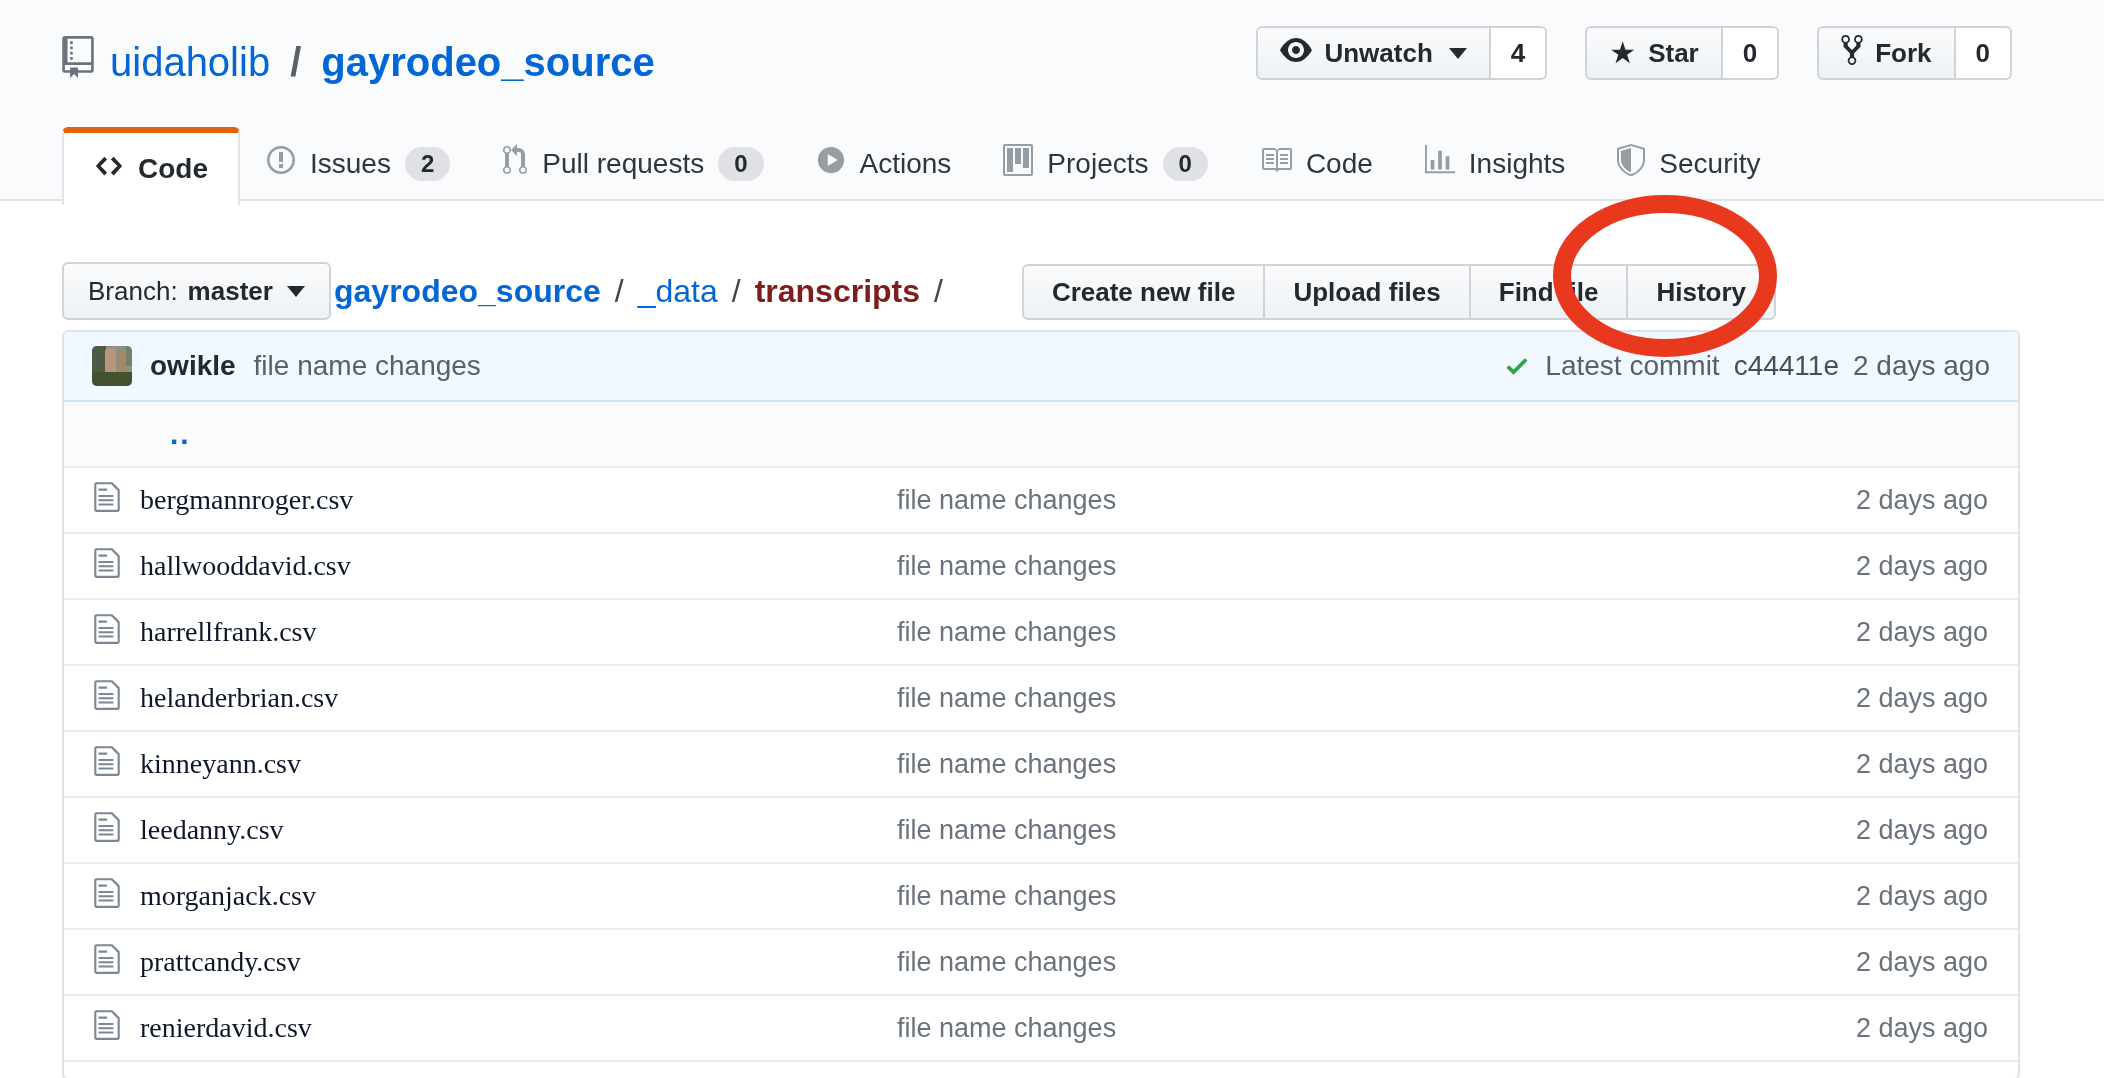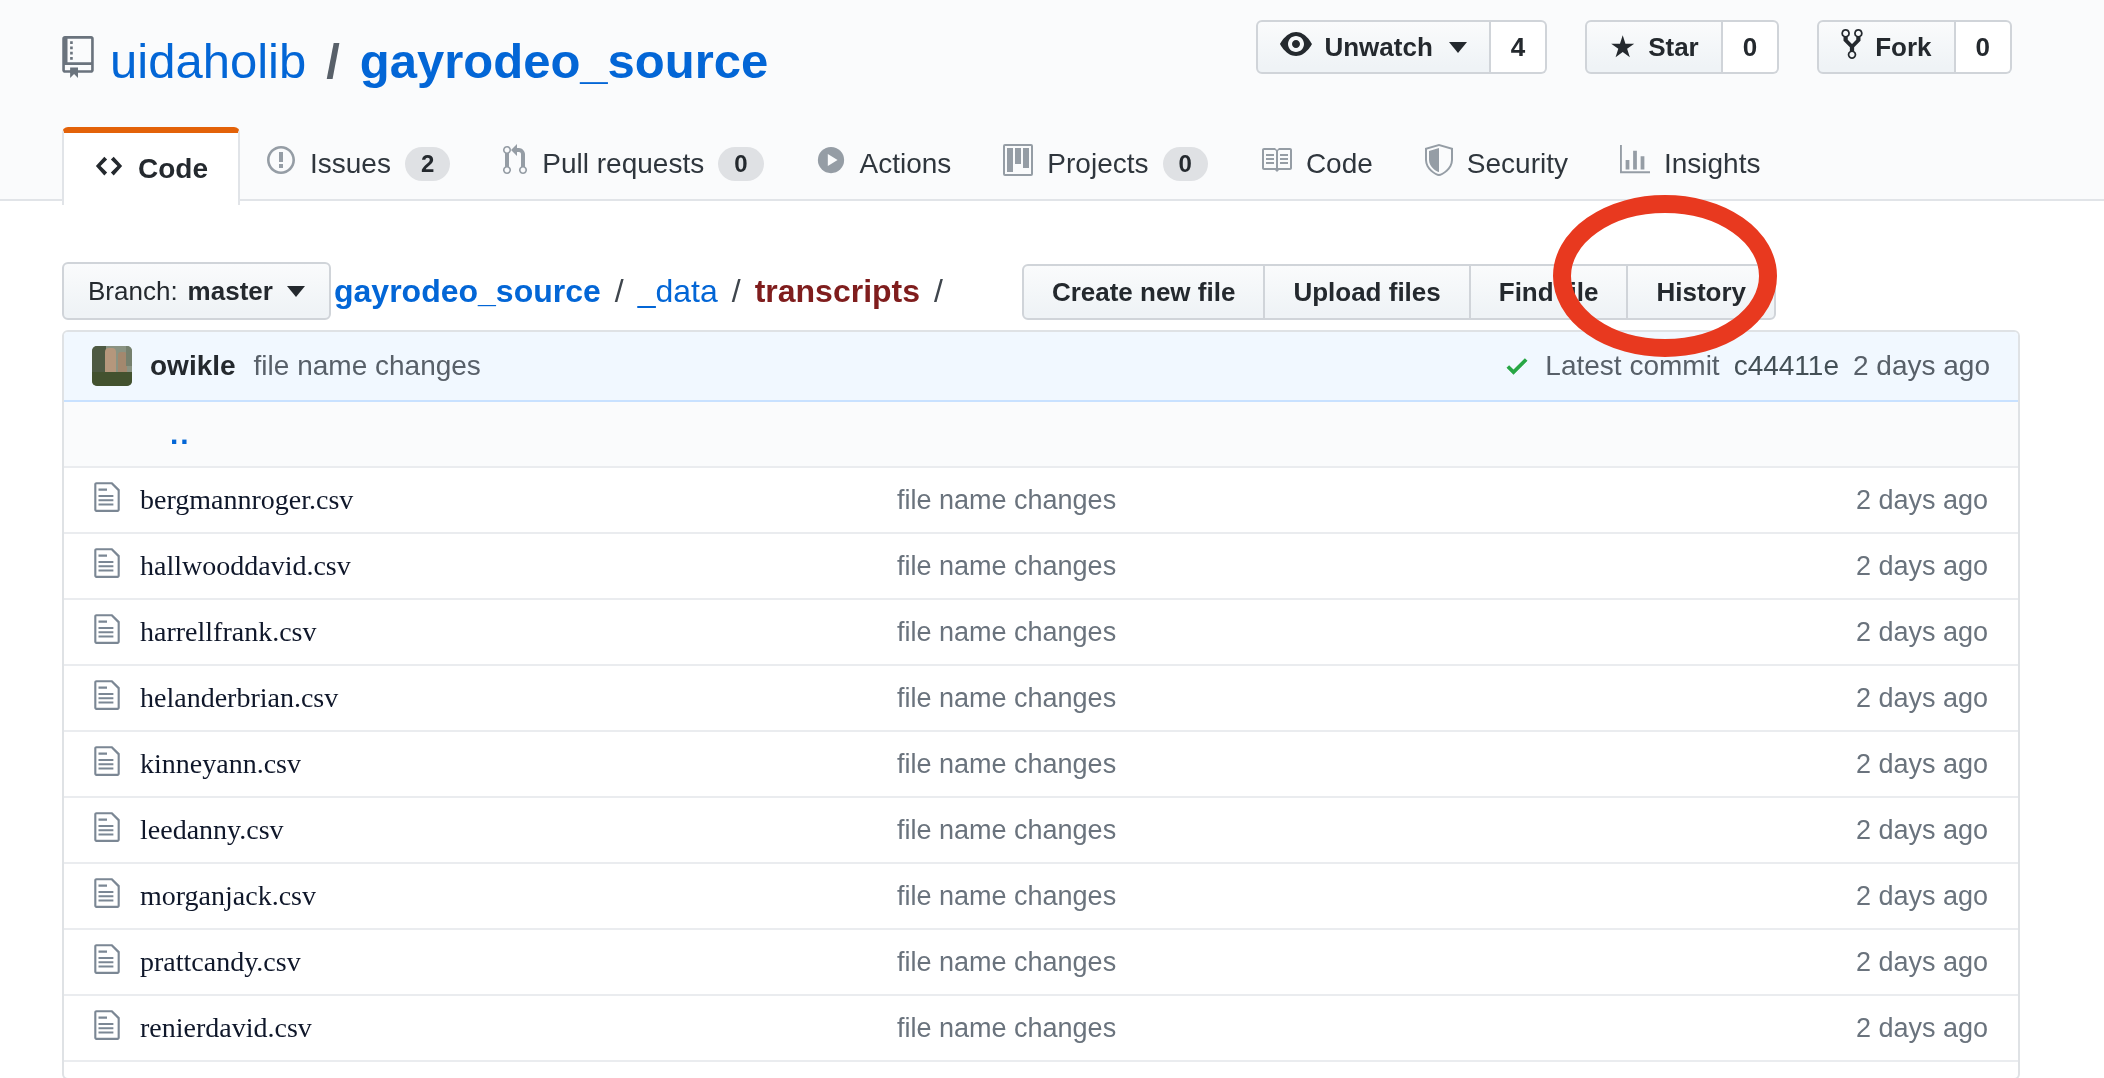--- a/index.html
+++ b/index.html
@@ -15,30 +15,30 @@
 
   
   .pagehead {
     position: absolute; left: 0; top: 0; width: 2104px; height: 201px;
     background: #fafbfc;
     border-bottom: 2px solid #e1e4e8;
   }
   .repo-title {
     position: absolute; left: 62px; top: 36px;
     display: flex; align-items: center; gap: 16px;
-    font-size: 49px; line-height: 48px;
+    font-size: 40px; line-height: 48px;
   }
   .repo-title svg { color: #6a737d; }
   .repo-title .owner { color: #0366d6; font-weight: 400; }
   .repo-title .slash { color: #586069; padding: 0 4px; }
   .repo-title .repo  { color: #0366d6; font-weight: 700; }
 
   
   .header-actions {
-    position: absolute; top: 20px; right: 92px;
+    position: absolute; top: 26px; right: 92px;
     display: flex; gap: 38px;
   }
   .action-group { display: flex; }
   .btn-social {
     height: 54px; display: flex; align-items: center; gap: 12px;
     padding: 0 22px;
     font-size: 26px; font-weight: 700; color: #24292e;
     background: linear-gradient(-180deg, #fafbfc, #eff3f6 90%);
     border: 2px solid #d0d4d9; border-radius: 6px 0 0 6px;
   }
@@ -271,33 +271,33 @@
     <a class="reponav-item">
       <span>
         <svg width="32" height="32" viewBox="0 0 16 16" fill="currentColor">
             <path fill-rule="evenodd" d="M3 5h4v1H3V5zm0 3h4V7H3v1zm0 2h4V9H3v1zm11-5h-4v1h4V5zm0 2h-4v1h4V7zm0 2h-4v1h4V9zm2-6v9c0 .55-.45 1-1 1H9.5l-1 1-1-1H2c-.55 0-1-.45-1-1V3c0-.55.45-1 1-1h5.5l1 1 1-1H15c.55 0 1 .45 1 1zm-8 .5L7.5 3H2v9h6V3.5zm7-.5H9.5l-.5.5V12h6V3z"></path>
           </svg>
       </span>
       <span>Code</span>
     </a>
     <a class="reponav-item">
       <span>
+        <svg width="30" height="30" viewBox="0 0 16 16" fill="currentColor">
+            <path fill-rule="evenodd" d="M16 14v1H0V0h1v14h15zM5 13H3V8h2v5zm4 0H7V3h2v10zm4 0h-2V6h2v7z"></path>
+          </svg>
+      </span>
+      <span>Insights</span>
+    </a>
+    <a class="reponav-item">
+      <span>
         <svg width="28" height="32" viewBox="0 0 14 16" fill="currentColor">
             <path fill-rule="evenodd" d="M0 2l7-2 7 2v6.02C14 12.69 8.69 16 7 16c-1.69 0-7-3.31-7-7.98V2zm1 .75L7 1l6 1.75v5.268C13 12.104 8.449 15 7 15c-1.449 0-6-2.896-6-6.982V2.75zm1 .75L7 2v12c-1.207 0-5-2.482-5-5.985V3.5z"></path>
           </svg>
       </span>
       <span>Security</span>
-    </a>
-    <a class="reponav-item">
-      <span>
-        <svg width="30" height="30" viewBox="0 0 16 16" fill="currentColor">
-            <path fill-rule="evenodd" d="M16 14v1H0V0h1v14h15zM5 13H3V8h2v5zm4 0H7V3h2v10zm4 0h-2V6h2v7z"></path>
-          </svg>
-      </span>
-      <span>Insights</span>
     </a>
   </nav>
 </div>
 
 <div class="toolbar">
   <button class="branch-btn">
     <span>Branch:</span>
     <span class="branch-name">master</span>
     <span class="caret"></span>
   </button>

